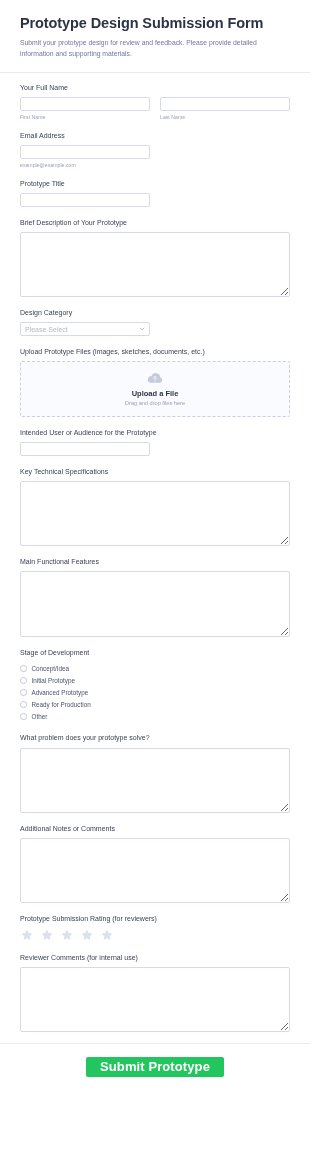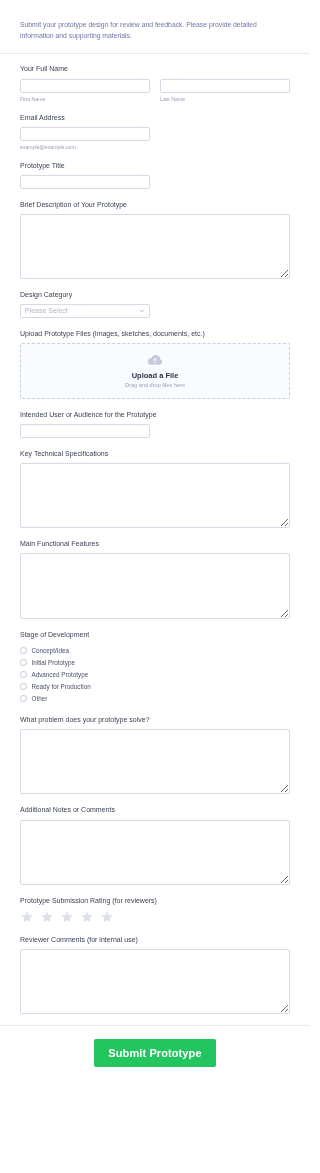--- a/index.html
+++ b/index.html
@@ -157,36 +157,37 @@
   .submit-area {
     padding: 13px 20px 20px 20px;
     display: flex;
     justify-content: center;
   }
   .submit-btn {
     background: #22c55e;
     color: #ffffff;
     border: none;
     border-radius: 2px;
-    font-size: 11px;
+    font-size: 13px;
     font-weight: bold;
     padding: 0 14px;
-    height: 28px;
+    height: 20px;
     min-width: 76px;
     font-family: "Liberation Sans", sans-serif;
     cursor: pointer;
     letter-spacing: 0.1px;
   }
 </style>
 </head>
 <body>
 
 <div class="form-wrap">
 
   <div class="form-header">
+    <div class="form-title">Prototype Design Submission Form</div>
     <div class="form-subtitle">Submit your prototype design for review and feedback. Please provide detailed information and supporting materials.</div>
   </div>
   <div class="divider"></div>
 
   <div class="fields">
 
     <div class="field">
       <span class="field-label">Your Full Name</span>
       <div class="name-row">
         <div class="name-col">

